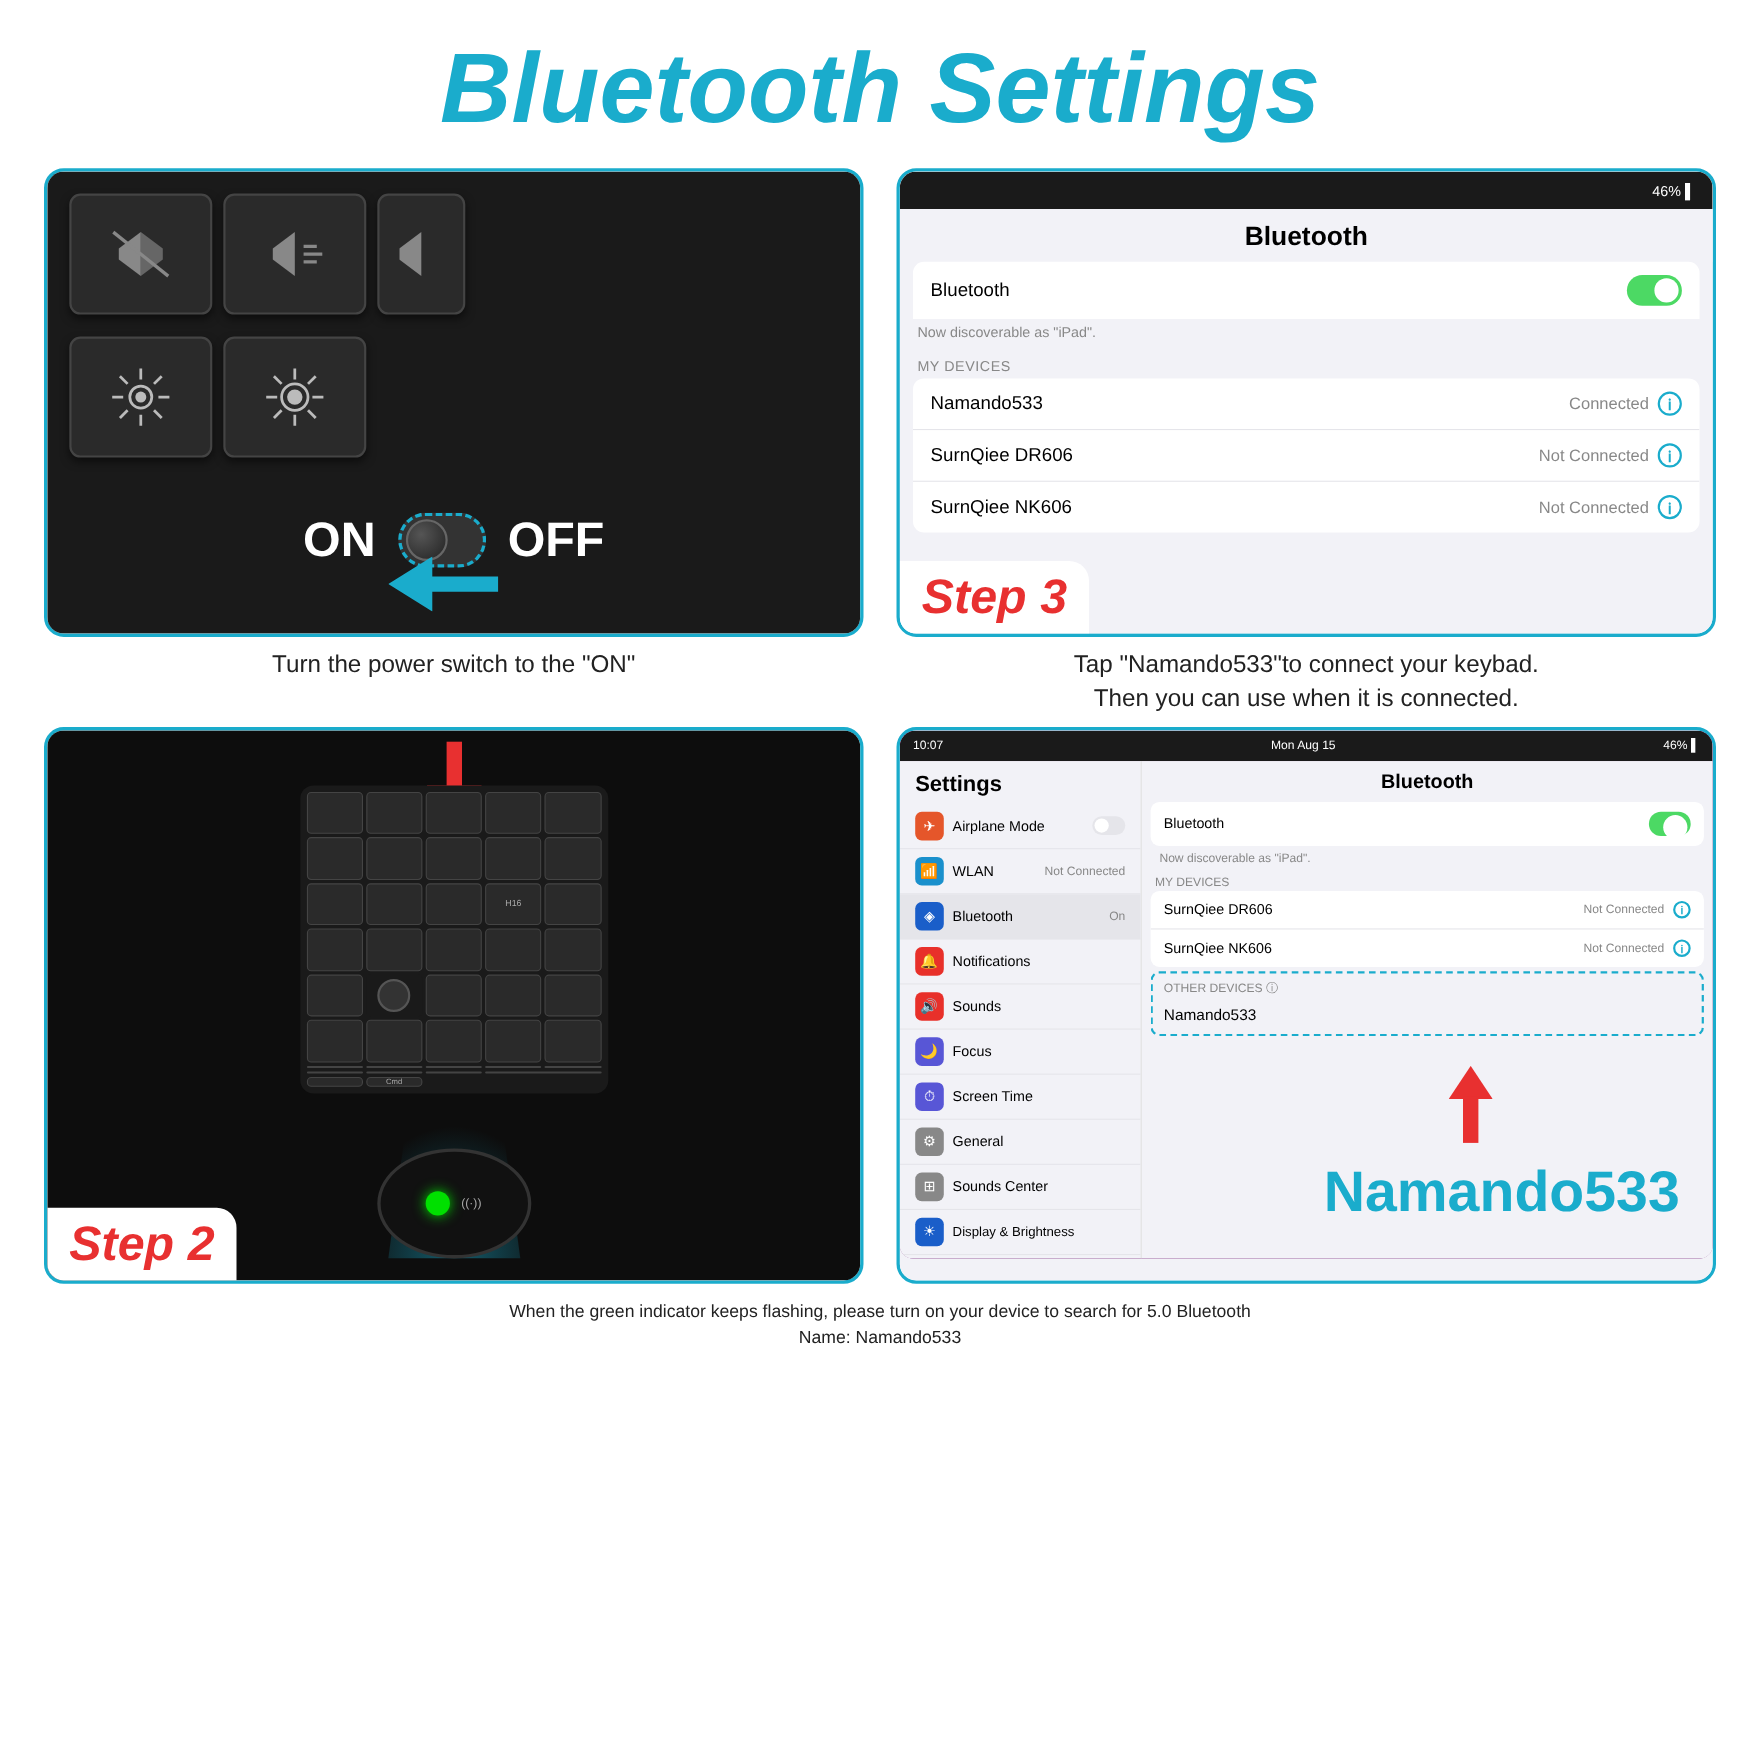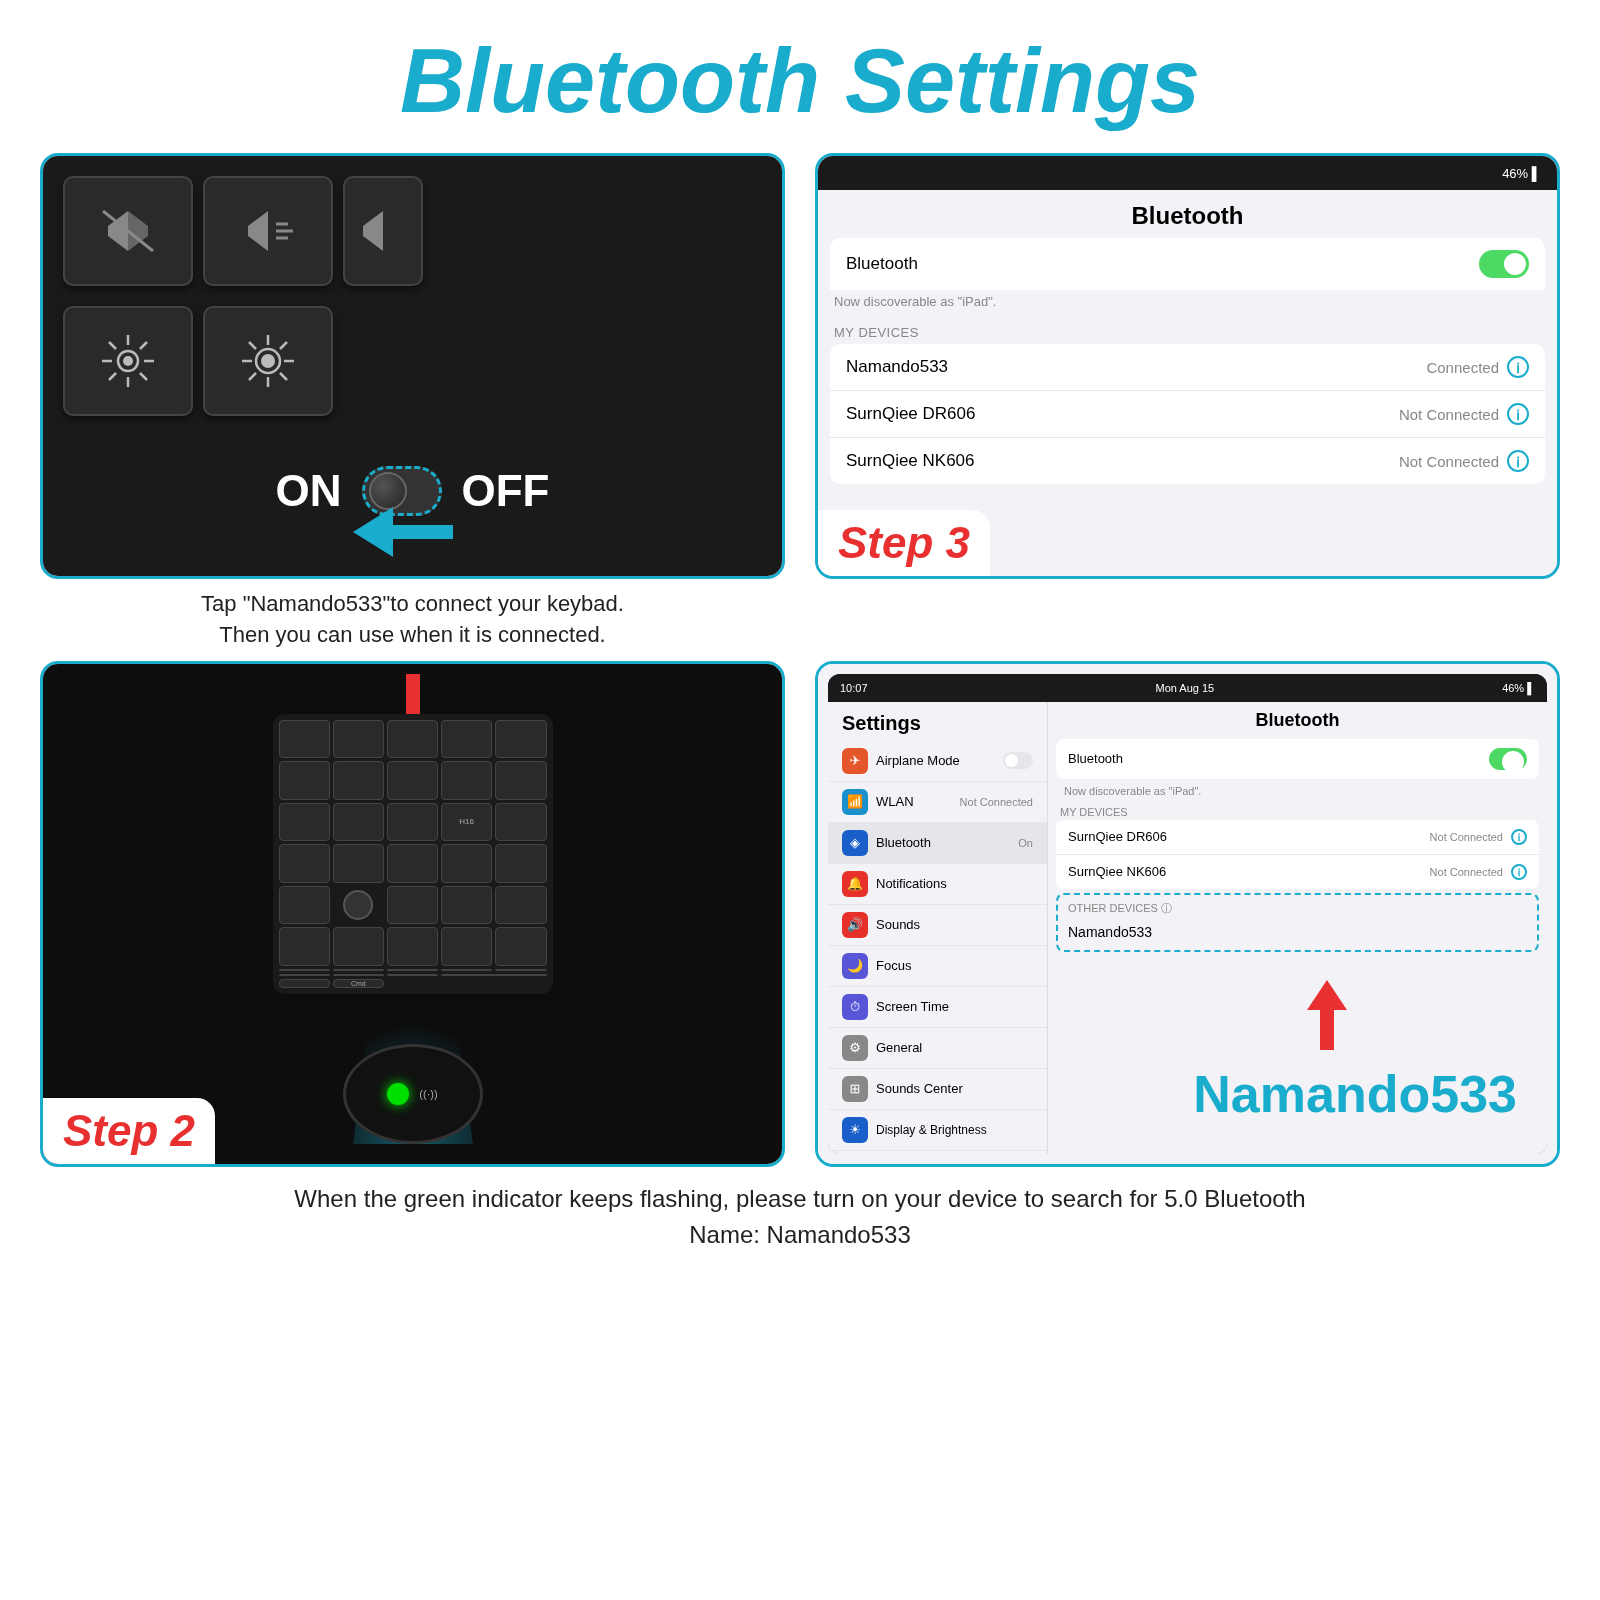--- a/index.html
+++ b/index.html
@@ -334,21 +334,20 @@
     .step4-content {
       background: #f2f2f7;
       height: 500px;
       position: relative;
       overflow: hidden;
     }
 
     .ipad-full-frame {
       background: #701a75;
       border-radius: 12px;
-      margin: 10px;
       overflow: hidden;
       height: 480px;
     }
 
     .ipad-full-top {
       background: #1a1a1a;
       height: 28px;
       display: flex;
       align-items: center;
       justify-content: space-between;
@@ -453,21 +452,21 @@
       font-size: 52px;
       font-weight: 900;
       color: #1aaccc;
       position: absolute;
       bottom: 30px;
       right: 30px;
     }
 
     .bottom-desc {
       padding: 14px 40px 20px;
-      font-size: 24px;
+      font-size: 16px;
       color: #222;
       text-align: center;
       line-height: 1.5;
     }
   </style>
 </head>
 <body>
 
 <div class="page-title">Bluetooth Settings</div>
 
@@ -588,20 +587,21 @@
             <div class="ipad-info-btn">ℹ</div>
           </div>
         </div>
       </div>
     </div>
     <div class="step-label">Step 3</div>
   </div>
 </div>
 
 <div class="desc-row">
+  <div class="desc-text">Turn the power switch to the "ON"</div>
   <div class="desc-text">Tap "Namando533"to connect your keybad.<br>Then you can use when it is connected.</div>
 </div>
 
 <div class="steps-grid">
 
   <div class="step-box">
     <div class="step2-content">
 
       <div class="red-arrow-down">
         <svg width="50" height="80" viewBox="0 0 50 80">

